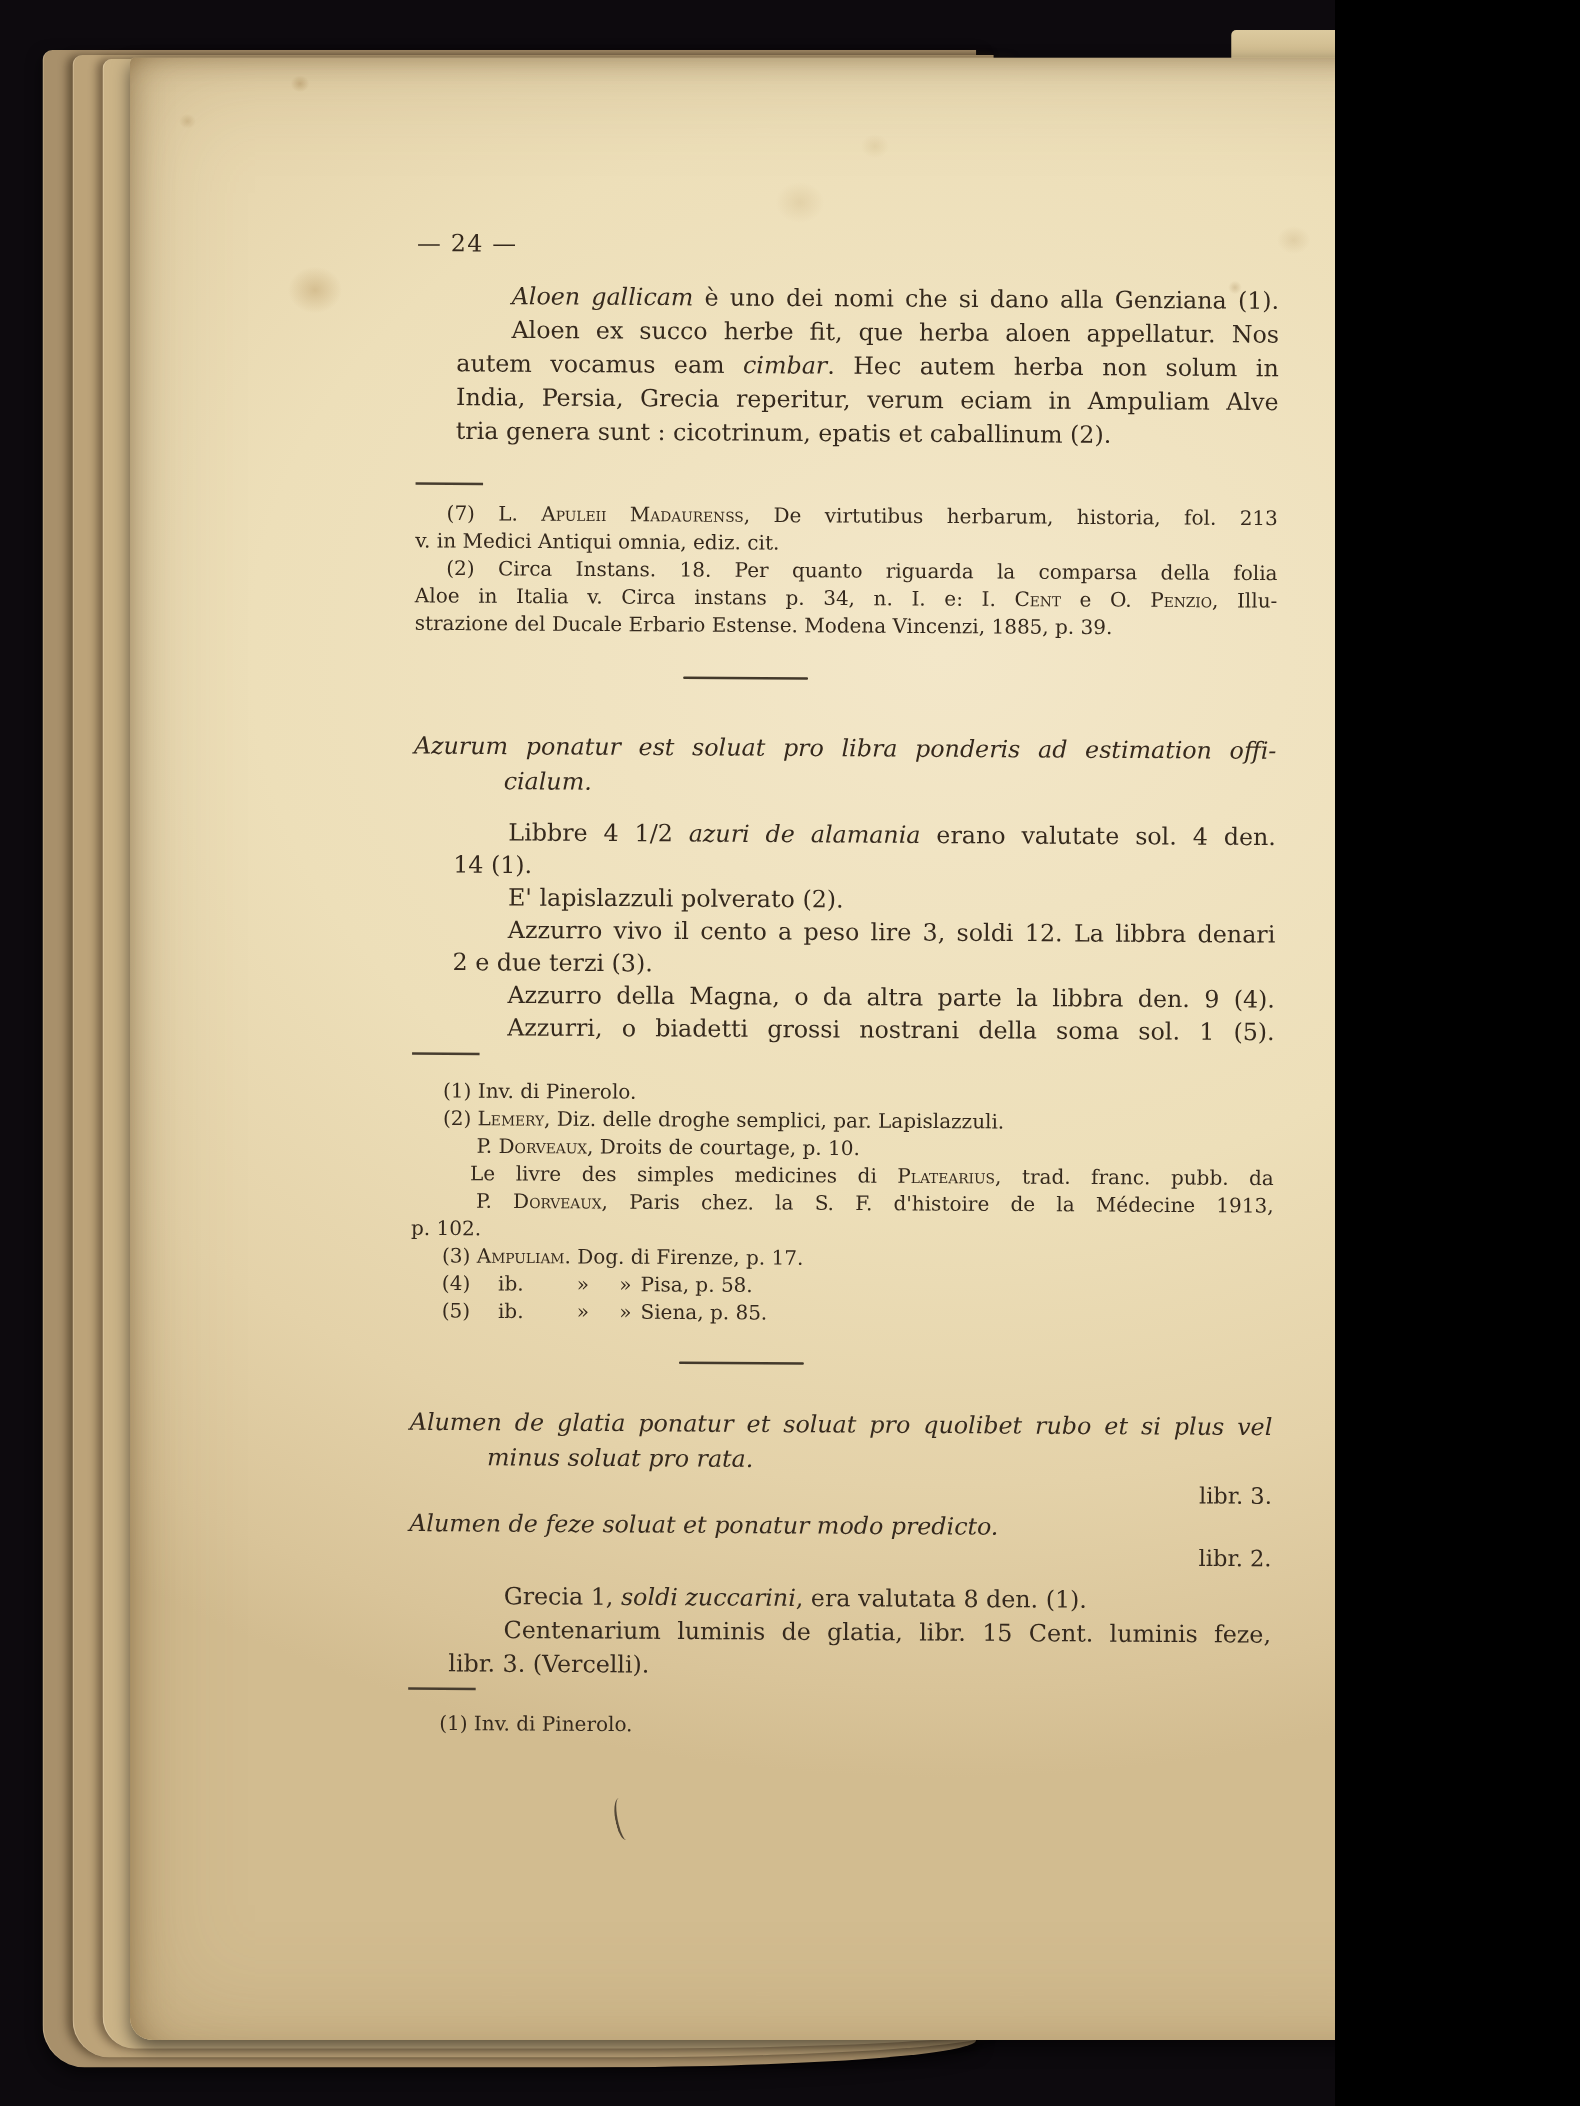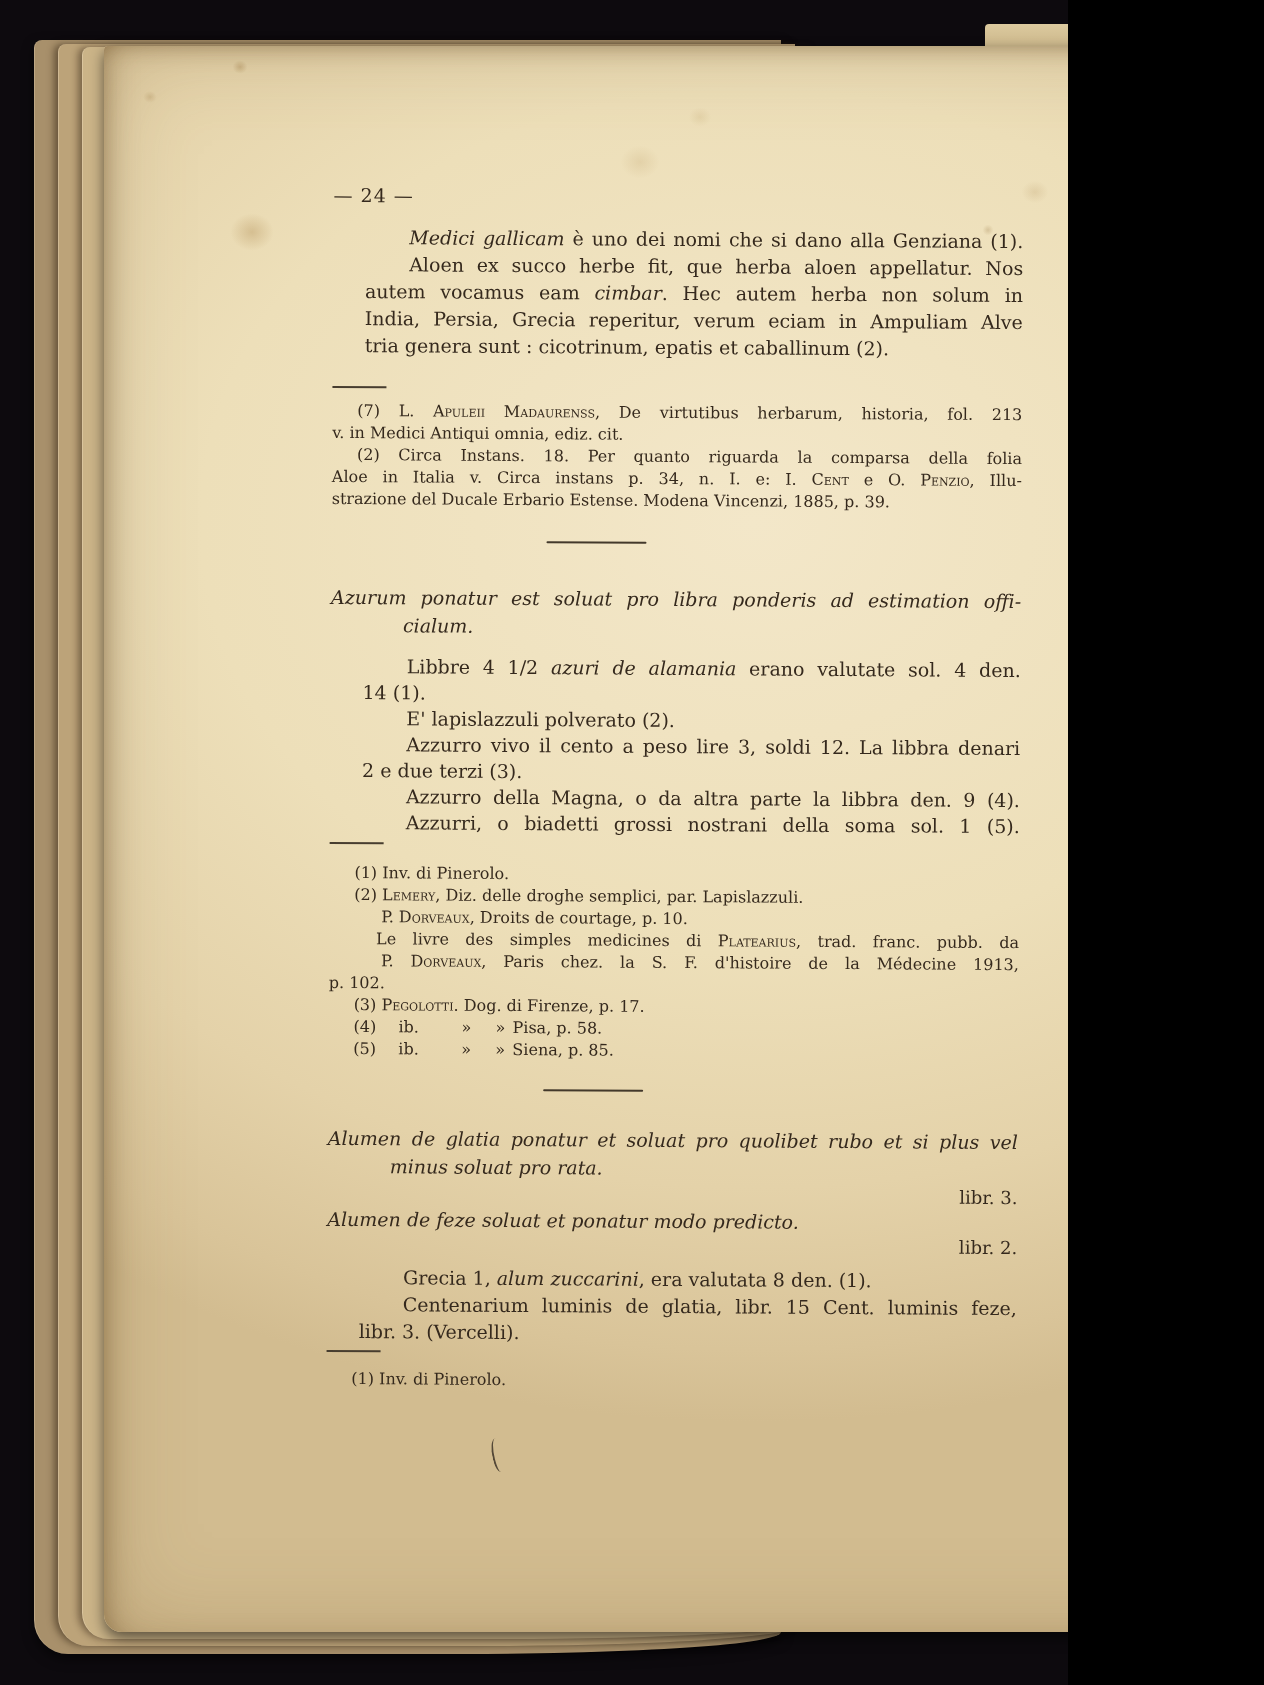--- a/index.html
+++ b/index.html
@@ -93,21 +93,21 @@
   <div class="page">
     <div class="crease"></div>
     <div class="crack"></div>
     <div class="squiggle"></div>
 
     <div class="content">
 
       <div class="ln pagenum">— 24 —</div>
 
       <div style="margin-top:15px;">
-        <div class="ln m32 ind44 jl"><span class="it">Medici gallicam</span><span> è uno dei nomi che si dano alla Genziana (1).</span></div>
+        <div class="ln m32 ind44 jl"><span class="it">Aloen gallicam</span><span> è uno dei nomi che si dano alla Genziana (1).</span></div>
         <div class="ln m32 ind44 jl">Aloen ex succo herbe fit, que herba aloen appellatur. Nos</div>
         <div class="ln m32 jl"><span>autem vocamus eam </span><span class="it">cimbar</span><span>. Hec autem herba non solum in</span></div>
         <div class="ln m32 jl">India, Persia, Grecia reperitur, verum eciam in Ampuliam Alve</div>
         <div class="ln m32">tria genera sunt : cicotrinum, epatis et caballinum (2).</div>
       </div>
 
       <div class="fnrule" style="margin-top:27px;"></div>
 
       <div class="fn" style="margin-top:12px;">
         <div class="ln ind jl"><span>(7) L. </span><span class="sc">Apuleii Madaurenss</span><span>, De virtutibus herbarum, historia, fol. 213</span></div>
@@ -136,42 +136,42 @@
 
       <div class="fnrule" style="margin-top:7px;"></div>
 
       <div class="fn" style="margin-top:18px;">
         <div class="ln ind">(1) Inv. di Pinerolo.</div>
         <div class="ln ind"><span>(2) </span><span class="sc">Lemery</span><span>, Diz. delle droghe semplici, par. Lapislazzuli.</span></div>
         <div class="ln hg52"><span>P. </span><span class="sc">Dorveaux</span><span>, Droits de courtage, p. 10.</span></div>
         <div class="ln hg47 jl"><span>Le livre des simples medicines di </span><span class="sc">Platearius</span><span>, trad. franc. pubb. da</span></div>
         <div class="ln hg52 jl"><span>P. </span><span class="sc">Dorveaux</span><span>, Paris chez. la S. F. d'histoire de la Médecine 1913,</span></div>
         <div class="ln">p. 102.</div>
-        <div class="ln ind"><span>(3) </span><span class="sc">Pegolotti</span><span>. Dog. di Firenze, p. 17.</span></div>
+        <div class="ln ind"><span>(3) </span><span class="sc">Ampuliam</span><span>. Dog. di Firenze, p. 17.</span></div>
         <div class="ln cols"><span class="c1">(4)</span><span class="c2">ib.</span><span class="c3">»</span><span class="c4">»</span><span>Pisa, p. 58.</span></div>
         <div class="ln cols"><span class="c1">(5)</span><span class="c2">ib.</span><span class="c3">»</span><span class="c4">»</span><span>Siena, p. 85.</span></div>
       </div>
 
       <div class="sep" style="margin-top:28px;"></div>
 
       <div class="h-it" style="margin-top:34px;">
         <div class="ln jl">Alumen de glatia ponatur et soluat pro quolibet rubo et si plus vel</div>
         <div class="ln ind62">minus soluat pro rata.</div>
       </div>
 
       <div class="ln libr" style="margin-top:5px;">libr. 3.</div>
 
       <div class="h-it" style="margin-top:2px;">
         <div class="ln">Alumen de feze soluat et ponatur modo predicto.</div>
       </div>
 
       <div class="ln libr" style="margin-top:2px;">libr. 2.</div>
 
       <div style="margin-top:11px;">
-        <div class="ln m32 ind44"><span>Grecia 1, </span><span class="it">alum zuccarini</span><span>, era valutata 8 den. (1).</span></div>
+        <div class="ln m32 ind44"><span>Grecia 1, </span><span class="it">soldi zuccarini</span><span>, era valutata 8 den. (1).</span></div>
         <div class="ln m32 ind44 jl">Centenarium luminis de glatia, libr. 15 Cent. luminis feze,</div>
         <div class="ln m32">libr. 3. (Vercelli).</div>
       </div>
 
       <div class="fnrule" style="margin-top:5px;"></div>
 
       <div class="fn" style="margin-top:16px;">
         <div class="ln ind">(1) Inv. di Pinerolo.</div>
       </div>
 

